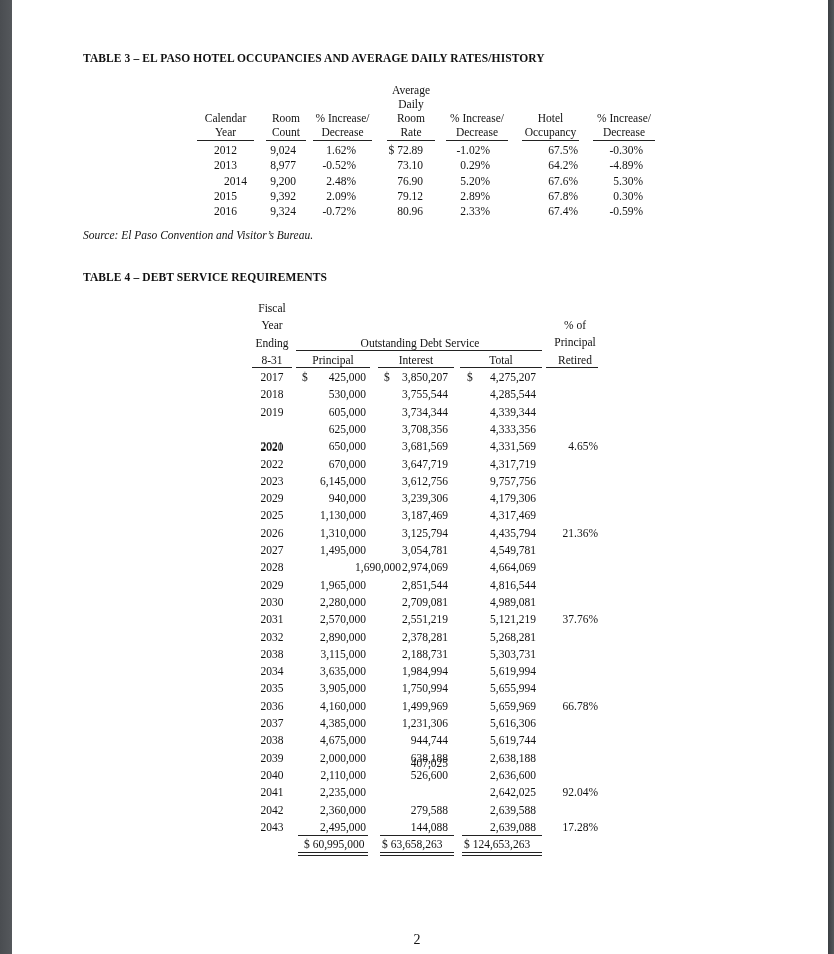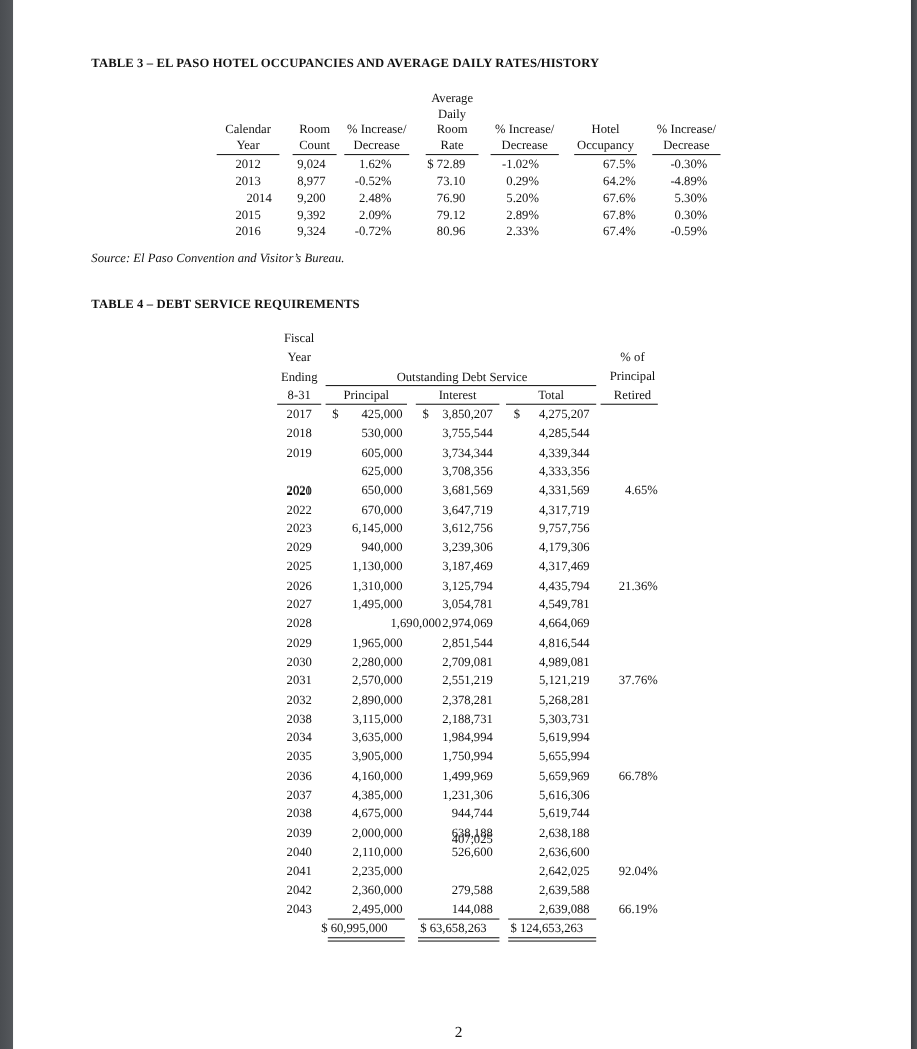--- a/index.html
+++ b/index.html
@@ -243,23 +243,23 @@
     <div class="cell r" style="left: 436px; width: 100px; top: 785.2px;">2,642,025</div>
     <div class="cell r" style="left: 500px; width: 98px; top: 785.2px;">92.04%</div>
     <div class="cell c" style="left: 252px; width: 40px; top: 802.5px;">2042</div>
     <div class="cell r" style="left: 266px; width: 100px; top: 802.5px;">2,360,000</div>
     <div class="cell r" style="left: 348px; width: 100px; top: 802.5px;">279,588</div>
     <div class="cell r" style="left: 436px; width: 100px; top: 802.5px;">2,639,588</div>
     <div class="cell c" style="left: 252px; width: 40px; top: 819.8px;">2043</div>
     <div class="cell r" style="left: 266px; width: 100px; top: 819.8px;">2,495,000</div>
     <div class="cell r" style="left: 348px; width: 100px; top: 819.8px;">144,088</div>
     <div class="cell r" style="left: 436px; width: 100px; top: 819.8px;">2,639,088</div>
-    <div class="cell r" style="left: 500px; width: 98px; top: 819.8px;">66.19%</div>
+    <div class="cell r" style="left: 500px; width: 98px; top: 819.8px;">17.28%</div>
     <div class="uline" style="left: 298px; width: 70px; top: 834.8px;"></div>
-    <div class="cell" style="left: 292px; top: 836.8px;">$ 60,995,000</div>
+    <div class="cell" style="left: 304px; top: 836.8px;">$ 60,995,000</div>
     <div class="dline" style="left: 298px; width: 70px; top: 851.8px;"></div>
     <div class="uline" style="left: 380px; width: 74px; top: 834.8px;"></div>
     <div class="cell" style="left: 382px; top: 836.8px;">$ 63,658,263</div>
     <div class="dline" style="left: 380px; width: 74px; top: 851.8px;"></div>
     <div class="uline" style="left: 462px; width: 80px; top: 834.8px;"></div>
     <div class="cell" style="left: 464px; top: 836.8px;">$ 124,653,263</div>
     <div class="dline" style="left: 462px; width: 80px; top: 851.8px;"></div>
   </div>
 
 <div class="pagenum">2</div>

